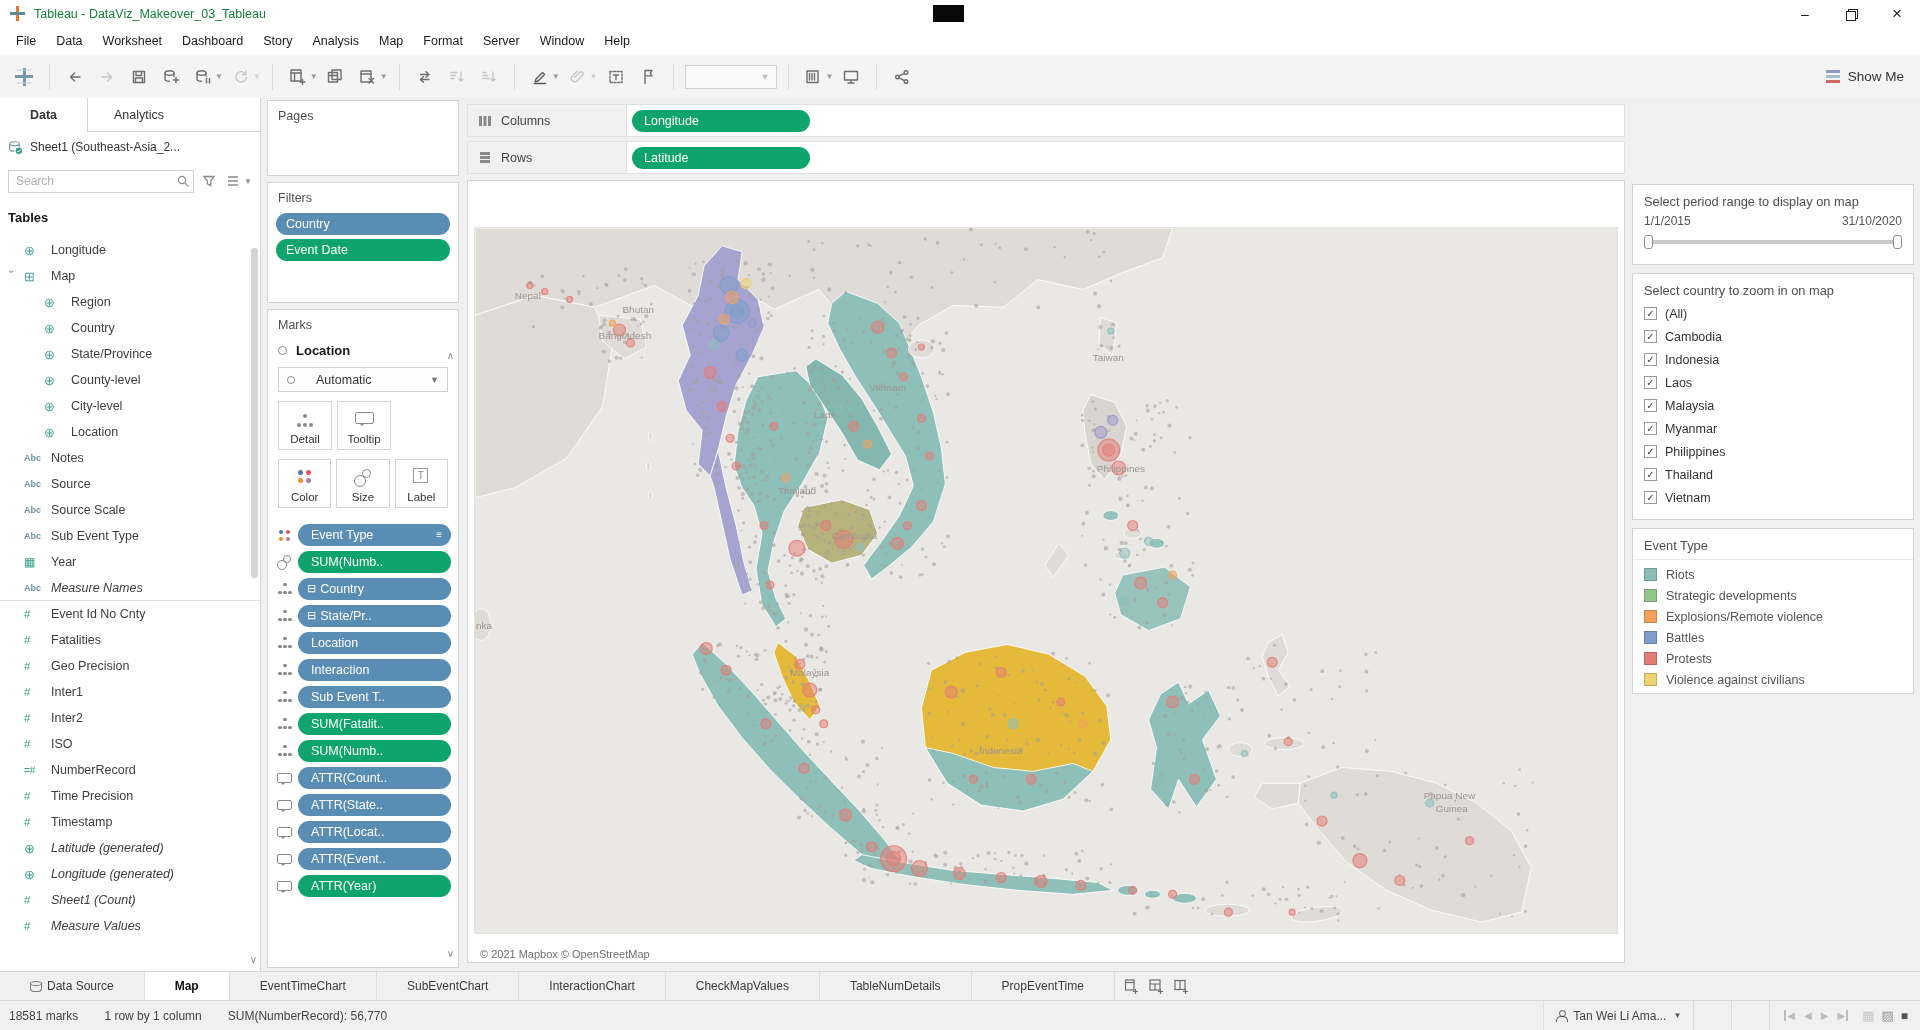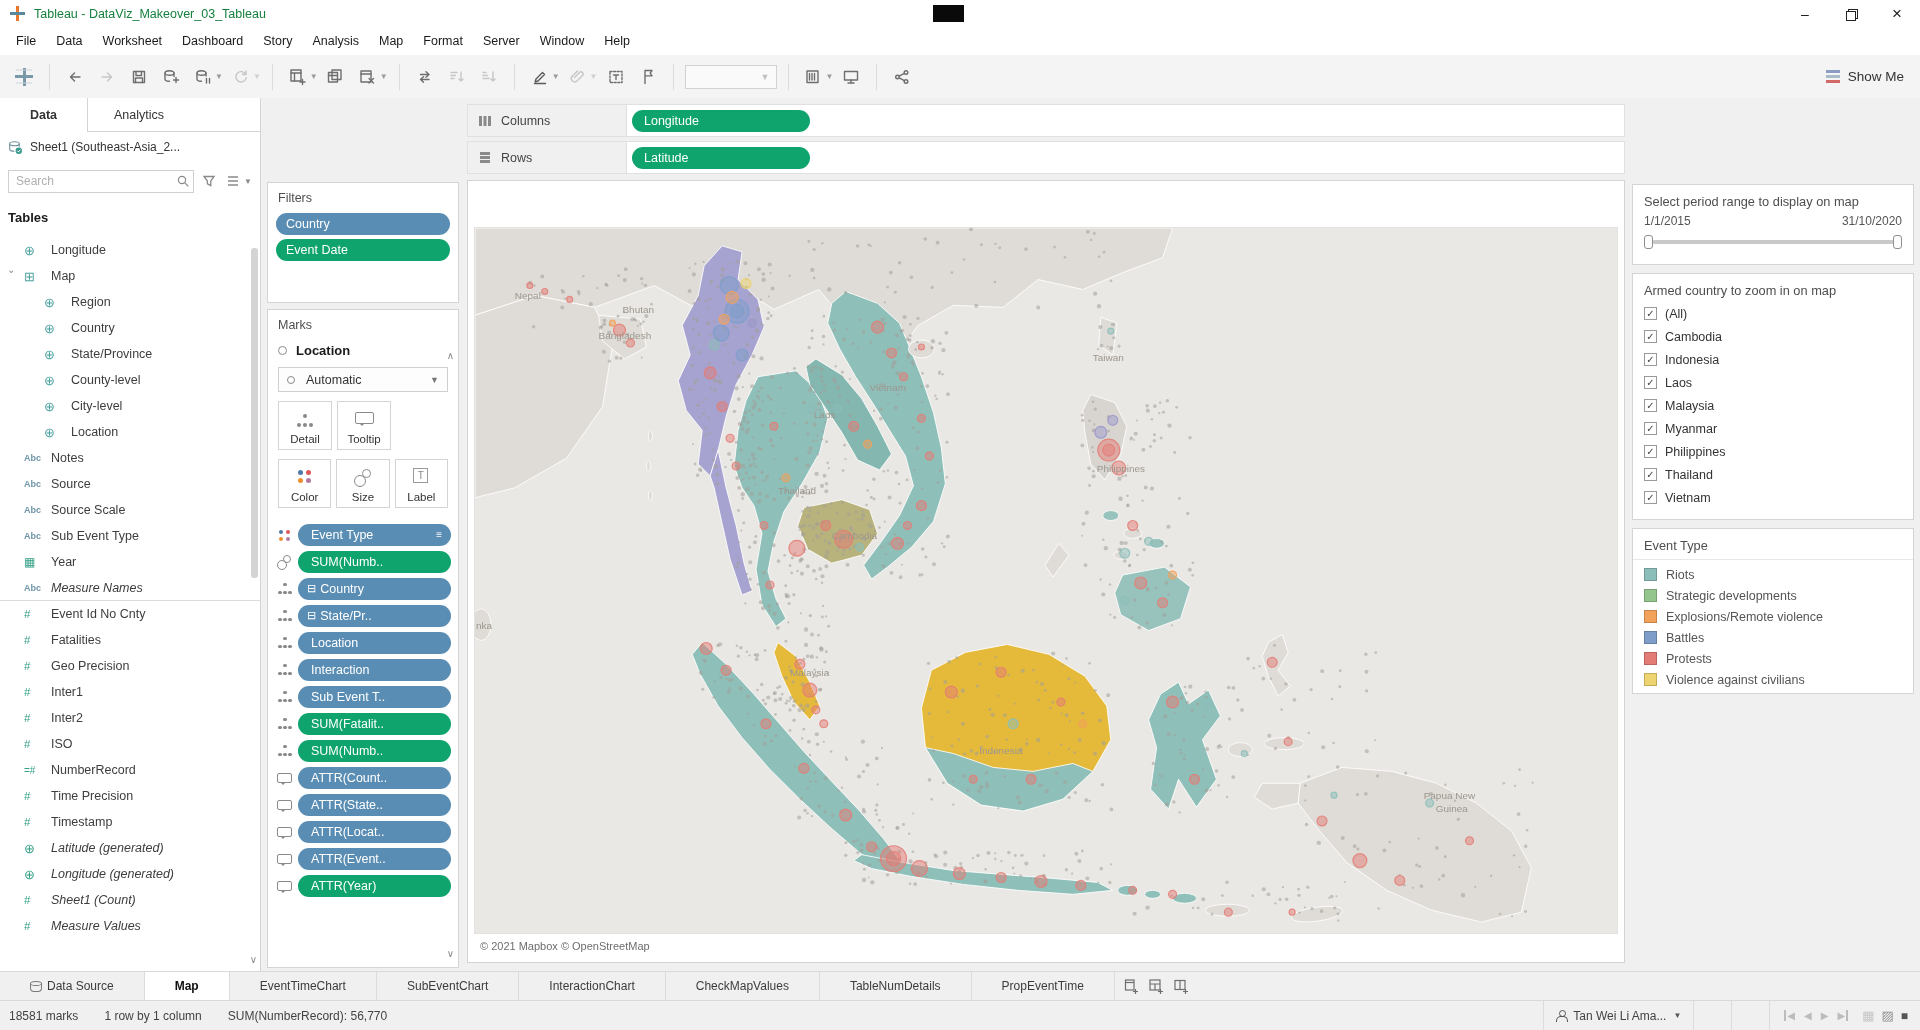--- a/index.html
+++ b/index.html
@@ -86,21 +86,21 @@
   .card-title { font-size:12.5px; color:#4e4e4e; padding:8px 10px 4px; }
   .fpill-list { padding:4px 8px 0; }
   .pill { height:22px; border-radius:11px; color:#fff; font-size:12.5px; display:flex; align-items:center; padding:0 10px; white-space:nowrap; overflow:hidden; }
   .fpill-list .pill { margin-bottom:4px; }
   .pill.blue { background:#5a8db3; }
   .pill.green { background:#0fa46d; }
   .loc-row { display:flex; align-items:center; gap:9px; padding:7px 10px 5px; font-size:13px; font-weight:bold; color:#1a1a1a; }
   .ring { width:9px; height:9px; border:1.5px solid #8a8a8a; border-radius:50%; flex:none; }
   .scroll-up { position:absolute; right:4px; top:40px; color:#8a8a8a; font-size:10px; }
   .scroll-dn { position:absolute; right:4px; bottom:8px; color:#8a8a8a; font-size:10px; }
-  #auto-row { margin:4px 10px 8px; height:25px; border:1px solid #d0d0d0; display:flex; align-items:center; gap:11px; padding:0 8px; font-size:12.5px; color:#333; background:#fdfdfd; }
+  #auto-row { margin:4px 10px 8px; height:25px; border:1px solid #d0d0d0; display:flex; align-items:center; gap:21px; padding:0 8px; font-size:12.5px; color:#333; background:#fdfdfd; }
   #auto-row .ring { width:8px; height:8px; }
   #auto-caret { margin-left:auto; color:#777; font-size:9px; }
   .btns { display:flex; gap:5px; margin:9px 10px 0; }
   .mbtn { width:54px; height:49px; border:1px solid #d4d4d4; position:relative; display:flex; align-items:flex-end; justify-content:center; padding-bottom:4px; font-size:11.5px; color:#333; background:#fff; }
   .mbtn .ic { position:absolute; top:8px; left:50%; }
   #btn-color .ic { margin-left:-7px; width:5px; height:5px; border-radius:50%; background:#4e79a7; box-shadow:8px 0 0 #e15759, 0 8px 0 #f28e2b, 8px 8px 0 #b07aa1; top:10px; }
   #btn-size .ic { margin-left:-9px; width:18px; height:18px; }
   #btn-size .ic::before { content:""; position:absolute; left:0; top:7px; width:10px; height:10px; border:1.2px solid #8a8a8a; border-radius:50%; }
   #btn-size .ic::after { content:""; position:absolute; left:8px; top:1px; width:7px; height:7px; border:1.2px solid #8a8a8a; border-radius:50%; }
   #btn-label .ic { margin-left:-8px; width:15px; height:15px; border:1px solid #9a9a9a; color:#8a8a8a; font-size:10px; display:flex; align-items:center; justify-content:center; }
@@ -131,21 +131,21 @@
   .cols-icon, .rows-icon { position:relative; width:13px; height:12px; flex:none; }
   .cols-icon::before { content:""; position:absolute; left:0; top:1px; width:2.5px; height:10px; background:#8a8a8a; box-shadow:4.5px 0 0 #8a8a8a, 9px 0 0 #8a8a8a; }
   .rows-icon::before { content:""; position:absolute; left:1px; top:0.5px; width:10px; height:2.5px; background:#8a8a8a; box-shadow:0 4px 0 #8a8a8a, 0 8px 0 #8a8a8a; }
 
   
   #viz { position:absolute; left:467px; top:180px; width:1158px; height:783px; background:#fff; border:1px solid #d4d4d4; }
   #viz-title { padding:11px 16px 0; font-size:20px; color:#4b4b4b; letter-spacing:0.2px; }
   #viz-title .b { font-weight:bold; color:#1f1f1f; }
   #map-wrap { position:absolute; left:6px; right:6px; top:46px; bottom:28px; border:1px solid #e4e2df; overflow:hidden; }
   #mapsvg { width:100%; height:100%; display:block; }
-  #attrib { position:absolute; left:12px; bottom:10px; font-size:11px; color:#6e6e6e; }
+  #attrib { position:absolute; left:12px; bottom:2px; font-size:11px; color:#6e6e6e; }
 
   
   #right-col { position:absolute; left:1629px; top:98px; width:289px; height:873px; }
   .rcard { position:absolute; left:3px; right:4px; background:#fff; border:1px solid #d4d4d4; }
   #rc-period { top:86px; height:81px; }
   #rc-country { top:175px; height:247px; }
   #rc-legend { top:430px; height:166px; }
   .rtitle { font-size:12.8px; color:#4e4e4e; padding:9px 11px 4px; }
   .dates { display:flex; justify-content:space-between; padding:1px 11px 0; font-size:12px; color:#555; }
   .slider { position:relative; margin:7px 13px 0; height:15px; }
@@ -564,20 +564,23 @@
           <span class="flabel">Measure Values</span>
         </div>
       </div>
     <div id="lp-scroll">
         <div id="lp-thumb"></div>
       </div>
     <div id="lp-down">∨</div>
   </div>
 
   <div id="cards-col">
+    <div class="card" id="card-pages">
+      <div class="card-title">Pages</div>
+    </div>
     <div class="card" id="card-filters">
       <div class="card-title">Filters</div>
       <div class="fpill-list">
 
       <div class="pill blue">
             <span>Country</span>
           </div>
           <div class="pill green">
             <span>Event Date</span>
           </div>
@@ -2056,21 +2059,21 @@
         <span>1/1/2015</span>
         <span>31/10/2020</span>
       </div>
       <div class="slider">
         <div class="strack"></div>
         <div class="shandle sh-l"></div>
         <div class="shandle sh-r"></div>
       </div>
     </div>
     <div class="rcard" id="rc-country">
-      <div class="rtitle">Armed country to zoom in on map</div>
+      <div class="rtitle">Select country to zoom in on map</div>
       <div>
 
           <div class="chk-row">
             <span class="cbox">
               <span>✓</span>
             </span>
             <span>(All)</span>
           </div>
 
           <div class="chk-row">

